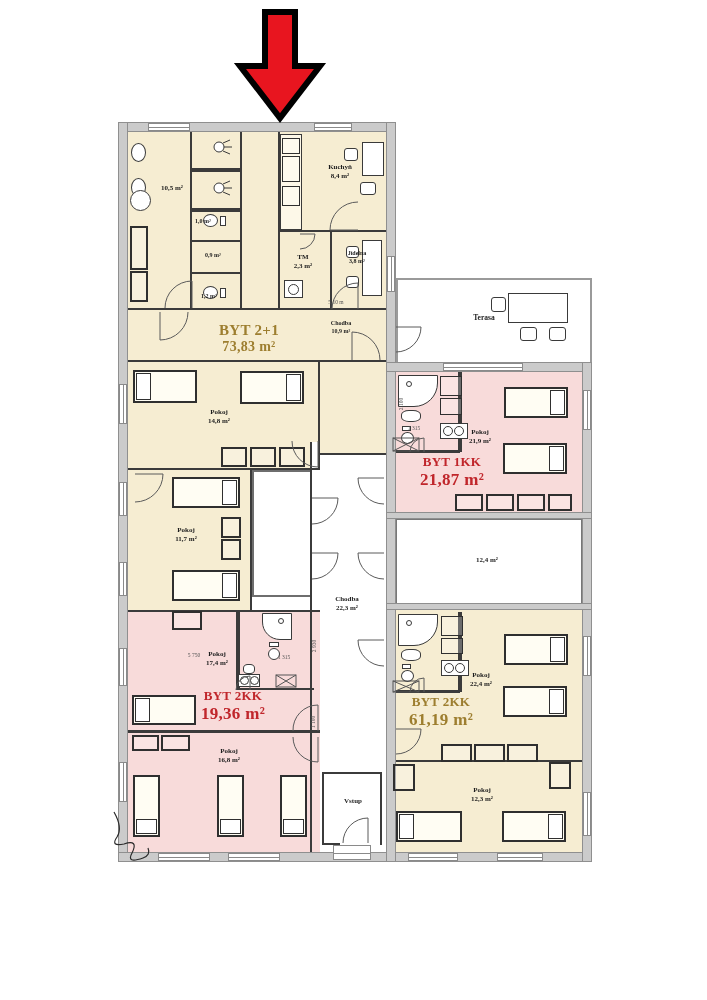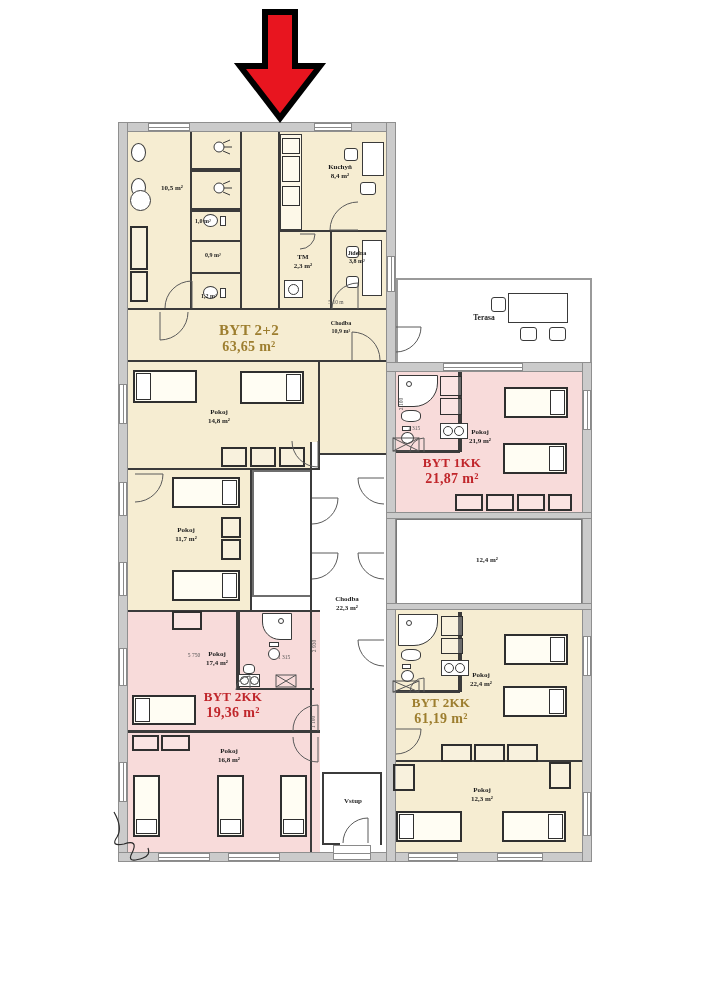--- a/index.html
+++ b/index.html
@@ -27,21 +27,21 @@
   
   .lbl{position:absolute;font-size:7px;line-height:1.3;font-weight:bold;color:#1d1d1d;text-align:center;
        transform:translate(-50%,-50%);white-space:nowrap;z-index:9;}
   .lbl .s{display:block;}
   .lbl.tiny{font-size:6px;}
   .apt{position:absolute;text-align:center;transform:translate(-50%,-50%);white-space:nowrap;z-index:9;
        font-weight:bold;letter-spacing:.3px;line-height:1.15;}
   .apt .nm{display:block;font-size:15px;}
   .apt .ar{display:block;font-size:14px;}
   .apt.small .nm{font-size:13px;}
-  .apt.small .ar{font-size:14px;}
+  .apt.small .ar{font-size:17px;}
   .gold{color:#9d7e2f;}
   .red{color:#c0262b;}
   .dim{position:absolute;font-size:5.5px;font-weight:normal;color:#555;transform:translate(-50%,-50%);
        white-space:nowrap;z-index:9;}
   .dim.v{transform:translate(-50%,-50%) rotate(-90deg);}
   #doors{position:absolute;left:0;top:0;z-index:8;pointer-events:none;}
   #arrow{position:absolute;left:232px;top:8px;z-index:10;}
 </style>
 </head>
 <body>
@@ -352,22 +352,22 @@
   <div class="lbl" style="left:481px;top:680px;">
       <span class="s">Pokoj</span>
       <span class="s">22,4 m²</span>
     </div>
   <div class="lbl" style="left:482px;top:795px;">
       <span class="s">Pokoj</span>
       <span class="s">12,3 m²</span>
     </div>
 
   <div class="apt gold" style="left:249px;top:339px;">
-    <span class="nm">BYT 2+2</span>
-      <span class="ar">63,65 m²</span>
+    <span class="nm">BYT 2+1</span>
+      <span class="ar">73,83 m²</span>
     </div>
   <div class="apt red small" style="left:233px;top:706px;">
     <span class="nm">BYT 2KK</span>
       <span class="ar">19,36 m²</span>
     </div>
   <div class="apt red small" style="left:452px;top:472px;">
     <span class="nm">BYT 1KK</span>
       <span class="ar">21,87 m²</span>
     </div>
   <div class="apt gold small" style="left:441px;top:712px;">

